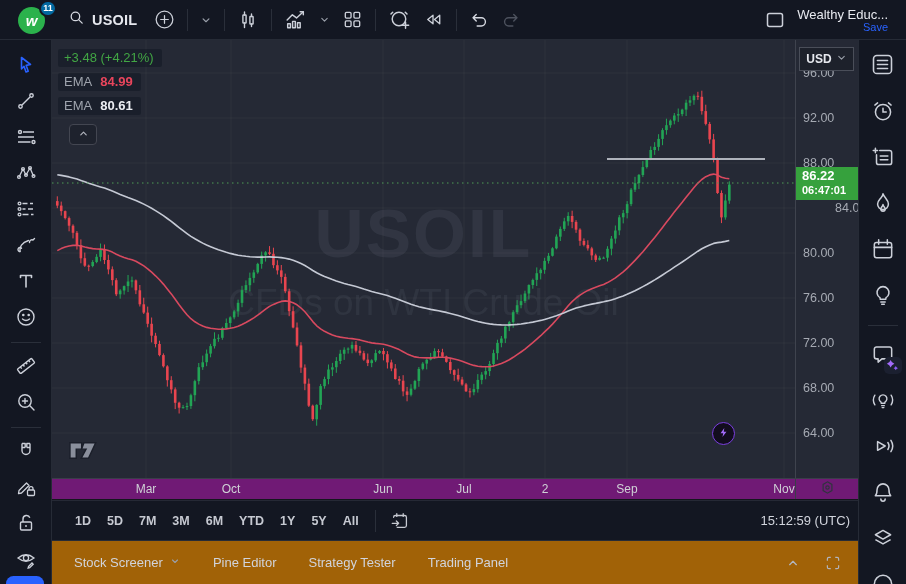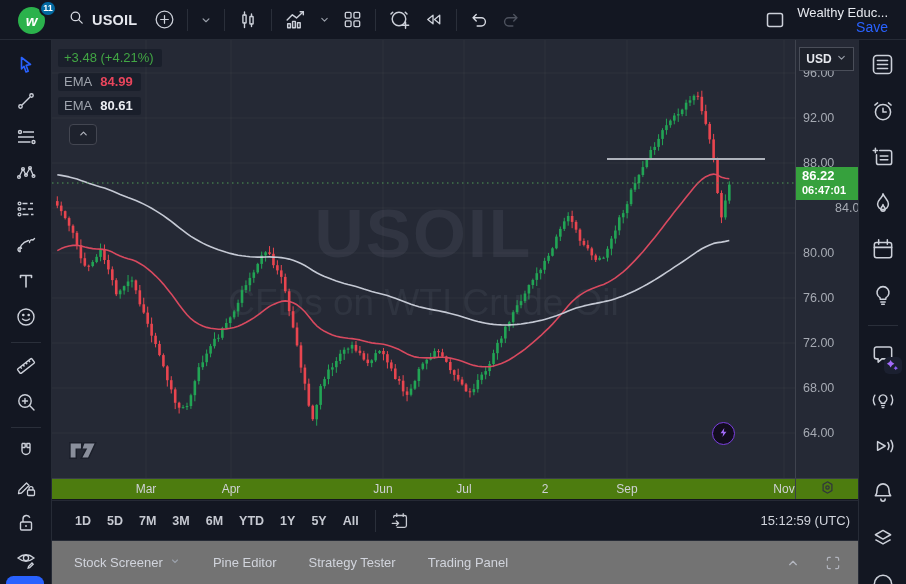--- a/index.html
+++ b/index.html
@@ -22,21 +22,21 @@
   .logo-circle { position:absolute; left:8px; top:5px; width:27px; height:27px; border-radius:50%;
                  background:#2bb24c; display:flex; align-items:center; justify-content:center;
                  color:#fff; font-weight:700; font-style:italic; font-size:15px; }
   .logo-badge { position:absolute; right:-3px; top:-2px; min-width:18px; height:17px; border-radius:9px;
                 background:#0369a1; border:2px solid #131722; color:#fff; font-size:9px; font-weight:700;
                 display:flex; align-items:center; justify-content:center; padding:0 2px;margin-left:10px; }
   .symbol-search { display:flex; align-items:center; gap:7px; padding:0 10px 0 12px; height:32px; cursor:pointer; }
   .symbol-search .sym { font-size:14.5px; font-weight:700; color:#e6e8ee; letter-spacing:.2px; }
   .layout-name { display:flex; flex-direction:column; align-items:flex-end; margin:0 10px 0 4px; cursor:pointer; }
   .layout-name .nm { font-size:13px; color:#e8eaf0; }
-  .layout-name .sv { font-size:14px; color:#2962ff; margin-top:-1px; }
+  .layout-name .sv { font-size:11px; color:#2962ff; margin-top:-1px; }
 
   
   .left-toolbar { position:absolute; left:0; top:40px; width:52px; height:544px; background:#131722;
                   border-right:1px solid #262b36; display:flex; flex-direction:column; align-items:center;
                   padding-top:8px; z-index:20; overflow:hidden; }
   .right-toolbar { position:absolute; right:0; top:40px; width:48px; height:544px; background:#131722;
                    border-left:1px solid #262b36; display:flex; flex-direction:column; align-items:center;
                    padding-top:3px; z-index:20; overflow:hidden; }
   .side-btn { background:none; border:none; width:40px; height:36px; flex:none; display:flex; align-items:center;
               justify-content:center; color:#ccd0d9; cursor:pointer; border-radius:5px; position:relative; }
@@ -54,34 +54,34 @@
                 border-left:1px solid #3f434e; overflow:hidden; cursor:ns-resize; }
   .axis-label { position:absolute; left:7px; transform:translateY(-50%); font-size:12.5px; color:#a6aab3; }
   .usd-btn { position:absolute; left:3px; top:7px; width:55px; height:24px; background:#1d212b;
              border:1px solid #4a4e59; border-radius:0; color:#e6e8ee; font-size:12px; font-weight:700;
              display:flex; align-items:center; justify-content:center; gap:4px; cursor:pointer; z-index:3; }
   .cur-label { position:absolute; left:0; width:63px; height:33px; background:#36a13d; color:#fff;
                padding:1px 0 0 6px; z-index:2; }
   .cur-label .p { font-size:13px; font-weight:700; line-height:16px; }
   .cur-label .t { font-size:11px; font-weight:700; line-height:13px; }
 
-  .time-strip { position:absolute; left:0; top:438px; width:806px; height:22px; background:#4d7c0f;
+  .time-strip { position:absolute; left:0; top:438px; width:806px; height:22px; background:#701a75;
                 border-top:1px solid #3a3e49; border-bottom:1px solid #14161d; display:flex; }
   .time-labels { position:relative; width:743px; height:100%; cursor:ew-resize; }
   .time-label { position:absolute; top:50%; transform:translate(-50%,-50%); font-size:12px; color:#cfd1d6; }
   .axis-gear { width:63px; height:100%; border-left:1px solid #3a3e49; display:flex; align-items:center;
                justify-content:center; color:#30343e; cursor:pointer; }
 
   .range-bar { position:absolute; left:0; top:461px; width:806px; height:39px; background:#131722;
                display:flex; align-items:center; padding:0 8px 0 16px; }
   .range-btn { background:none; border:none; color:#c6c9d1; font-family:"Liberation Sans",sans-serif;
                font-size:12.5px; font-weight:700; padding:4px 7px; border-radius:4px; cursor:pointer;text-align:right; }
   .clock { margin-left:auto; font-size:13px; color:#d1d4dc; cursor:pointer; }
 
-  .bottom-panel { position:absolute; left:0; top:500px; width:806px; height:44px; background:#737373;
+  .bottom-panel { position:absolute; left:0; top:500px; width:806px; height:44px; background:#a16207;
                   border-top:1px solid #262b36; display:flex; align-items:center; padding:0 10px 0 22px; gap:32px; }
   .panel-tab { display:flex; align-items:center; gap:6px; font-size:13px; color:#d1d4dc; cursor:pointer;
                background:none; border:none; font-family:"Liberation Sans",sans-serif; }
   .panel-right { margin-left:auto; display:flex; align-items:center; gap:10px; }
 
   
   .watermark { position:absolute; left:0; top:0; width:100%; height:100%; display:flex; flex-direction:column;
                align-items:center; justify-content:center; pointer-events:none; }
   .watermark .w1 { font-size:68px; font-weight:700; color:rgba(160,166,182,0.10); letter-spacing:2px; }
   .watermark .w2 { font-size:37px; font-weight:400; color:rgba(160,166,182,0.09); margin-top:10px; white-space:nowrap; }
@@ -835,21 +835,21 @@
         </div>
       <div class="cur-label" style="top: 127px;">
         <div class="p">86.22</div>
         <div class="t">06:47:01</div>
       </div>
     </div>
 
     <div class="time-strip">
       <div class="time-labels" id="time-axis">
           <div class="time-label" style="left: 94px;">Mar</div>
-          <div class="time-label" style="left: 179px;">Apr</div>
+          <div class="time-label" style="left: 179px;">Oct</div>
           <div class="time-label" style="left: 331px;">Jun</div>
           <div class="time-label" style="left: 412px;">Jul</div>
           <div class="time-label" style="left: 493px;">2</div>
           <div class="time-label" style="left: 575px;">Sep</div>
           <div class="time-label" style="left: 732px;">Nov</div>
         </div>
       <div class="axis-gear">
           <span><svg width="17" height="17" viewBox="0 0 24 24" fill="none" stroke="#30343e" stroke-width="1.7">
               <path d="M12 4 l6.2 3.6 v8.8 L12 20 l-6.2 -3.6 V7.6 Z"></path>
               <circle cx="12" cy="12" r="2.4"></circle>

